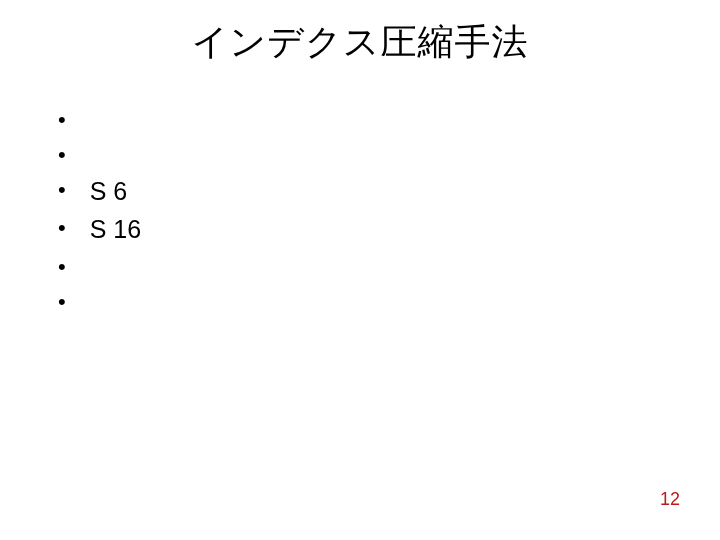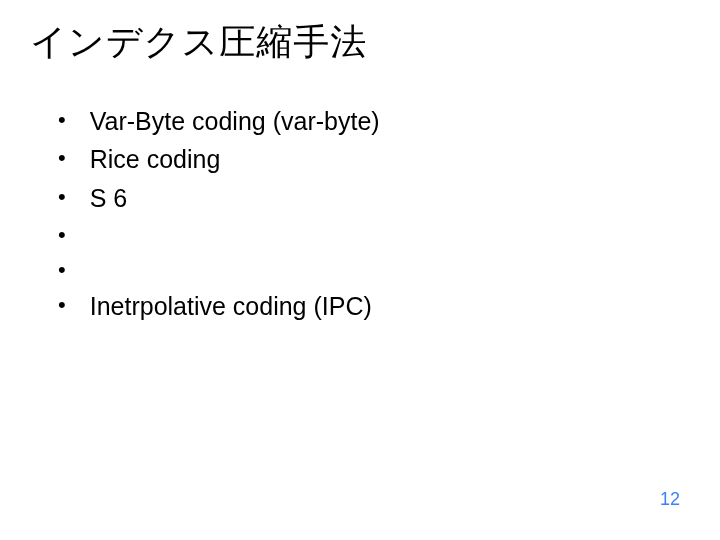--- a/index.html
+++ b/index.html
@@ -16,20 +16,21 @@
     }
     .slide {
       width: 100%;
       height: 100%;
       padding: 18px 30px 30px 30px;
       position: relative;
     }
     .title {
       font-size: 36px;
       font-weight: 400;
+      text-align: center;
       color: #000000;
       margin-bottom: 36px;
       letter-spacing: 1px;
     }
     .bullet-list {
       list-style: none;
       padding-left: 28px;
     }
     .bullet-item {
       display: flex;
@@ -45,46 +46,44 @@
     .bullet-text {
       font-size: 25px;
       color: #000000;
       line-height: 1.45;
     }
     .page-number {
       position: absolute;
       bottom: 30px;
       right: 40px;
       font-size: 18px;
-      color: #3b82f6;
+      color: #b91c1c;
     }
   </style>
 </head>
 <body>
 
 <div class="slide">
   <h1 class="title">インデクス圧縮手法</h1>
   <ul class="bullet-list">
     <li class="bullet-item">
       <span class="bullet-marker">•</span>
-      <span class="bullet-text">Var-Byte coding (var-byte)</span>
     </li>
     <li class="bullet-item">
       <span class="bullet-marker">•</span>
-      <span class="bullet-text">Rice coding</span>
     </li>
     <li class="bullet-item">
       <span class="bullet-marker">•</span>
       <span class="bullet-text">S 6</span>
     </li>
     <li class="bullet-item">
       <span class="bullet-marker">•</span>
+      <span class="bullet-text">S 16</span>
     </li>
     <li class="bullet-item">
       <span class="bullet-marker">•</span>
     </li>
     <li class="bullet-item">
       <span class="bullet-marker">•</span>
-      <span class="bullet-text">Inetrpolative coding (IPC)</span>
     </li>
   </ul>
   <div class="page-number">12</div>
 </div>
 
 </body></html>

